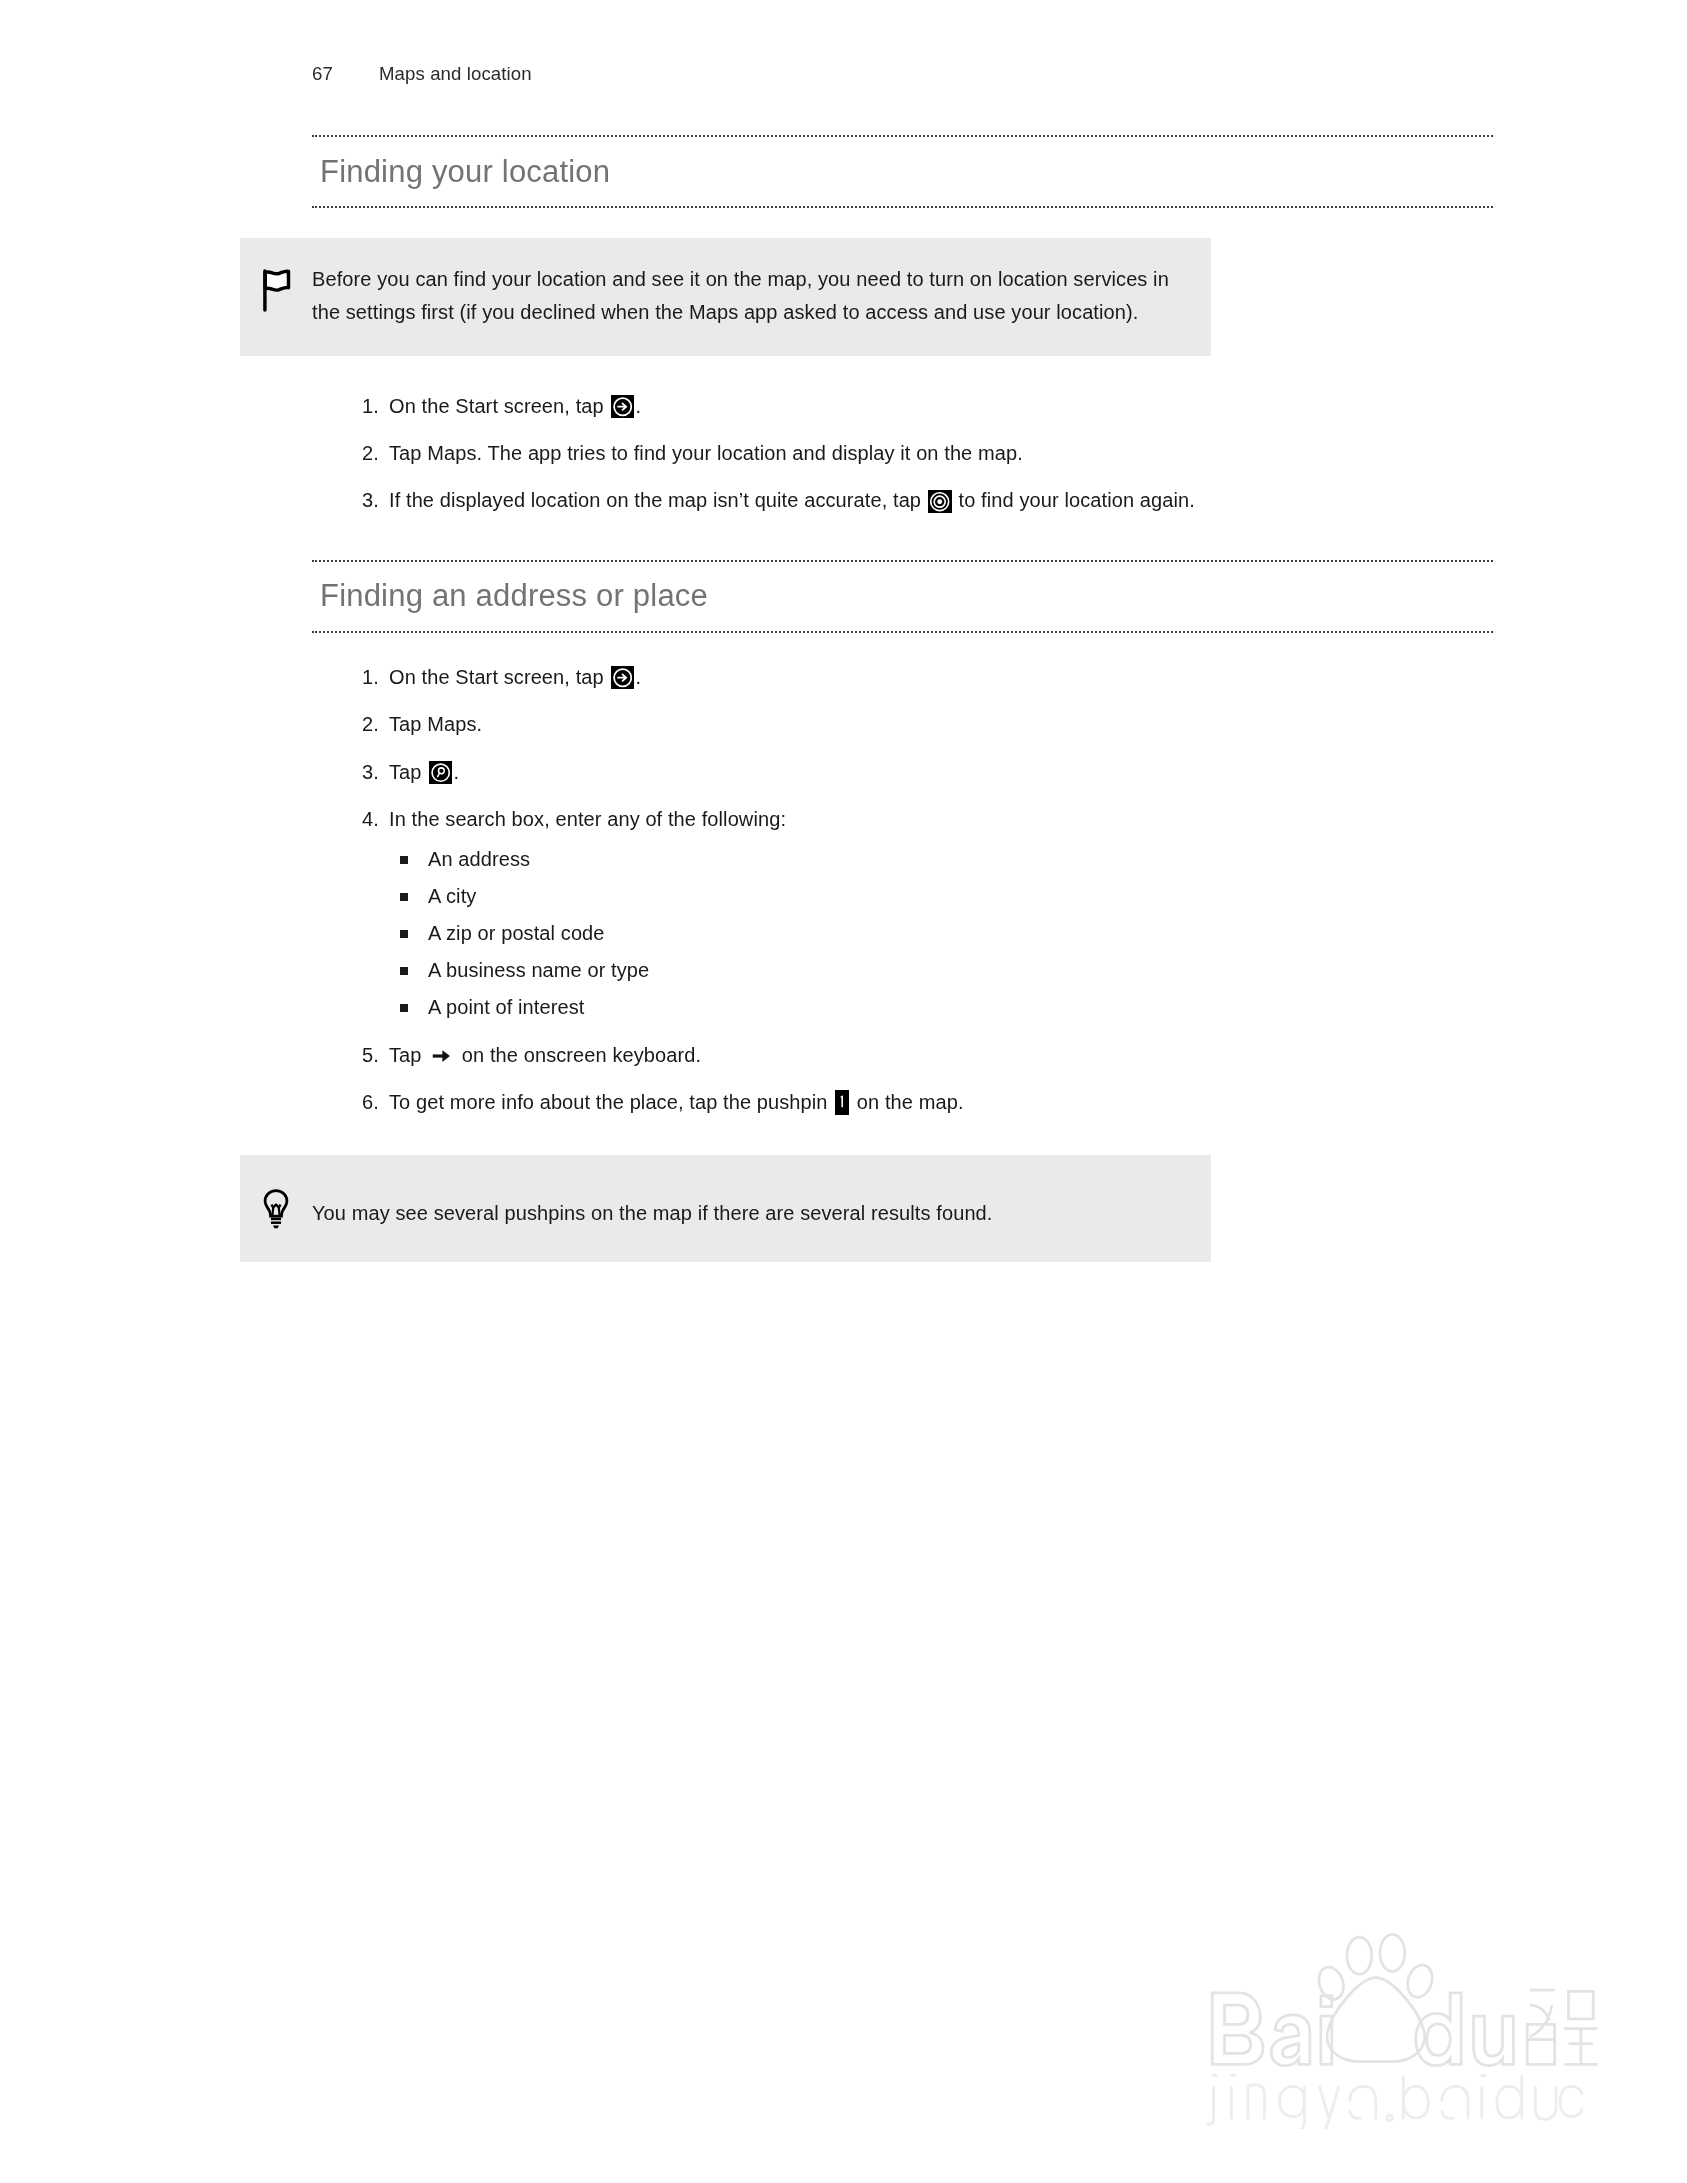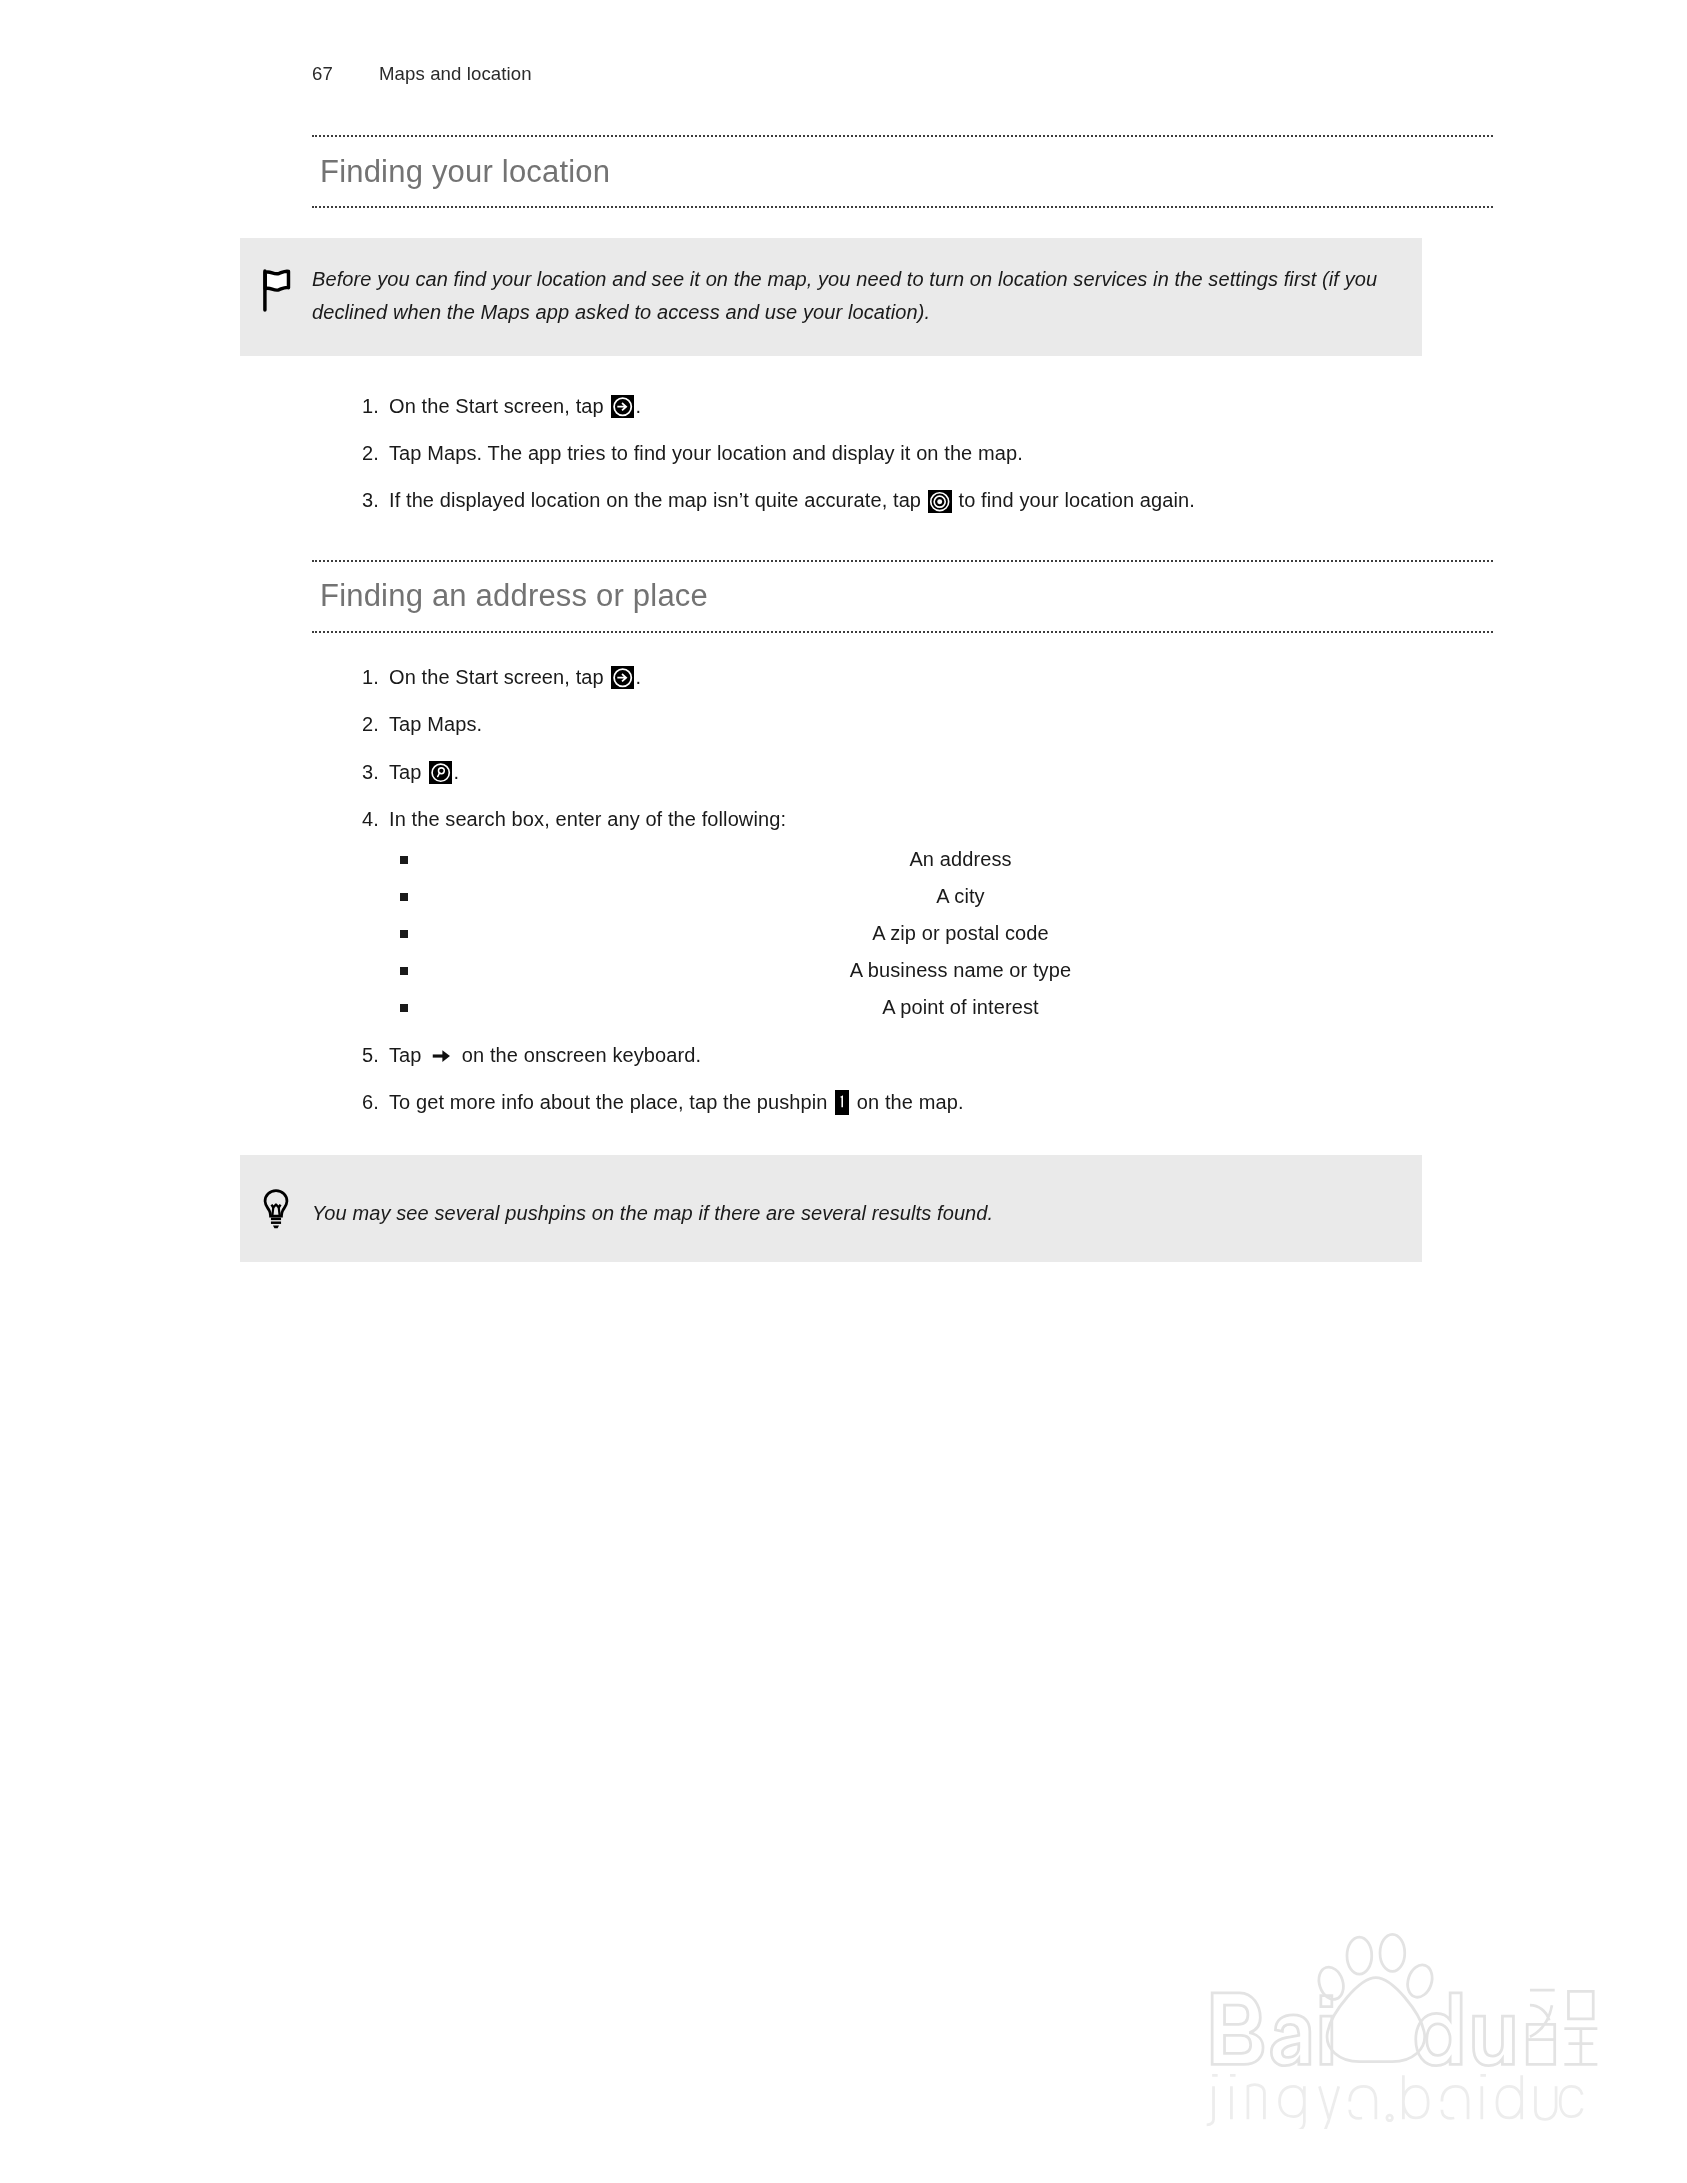--- a/index.html
+++ b/index.html
@@ -59,24 +59,23 @@
     line-height: 1.12;
   }
   .sec-spacer-top { height: 50px; }
 
   
   .callout {
     background: #eaeaea;
     display: flex;
     align-items: flex-start;
     box-sizing: border-box;
-    width: 1182px;
+    width: 971px;
     margin-left: -72px;
     padding: 25px 41px 27.6px 0;
-    font-style: italic;
   }
   .callout .ico {
     flex: 0 0 auto;
     width: 72px;
     display: flex;
     justify-content: center;
     padding-top: 5.5px;
   }
   .callout .ctext {
     font-size: 20px;
@@ -112,21 +111,20 @@
     width: 30px;
     text-align: right;
     font-size: 20px;
   }
   ol.steps > li:last-child { margin-bottom: 0; }
 
   ul.bullets {
     list-style: none;
     margin: 8.3px 0 12.4px 0;
     padding: 0;
-    text-align: center;
   }
   ul.bullets > li {
     position: relative;
     font-size: 20px;
     line-height: 1.58;
     letter-spacing: 0.1px;
     padding-left: 39px;
     margin-bottom: 5.5px;
   }
   ul.bullets > li .sq {

